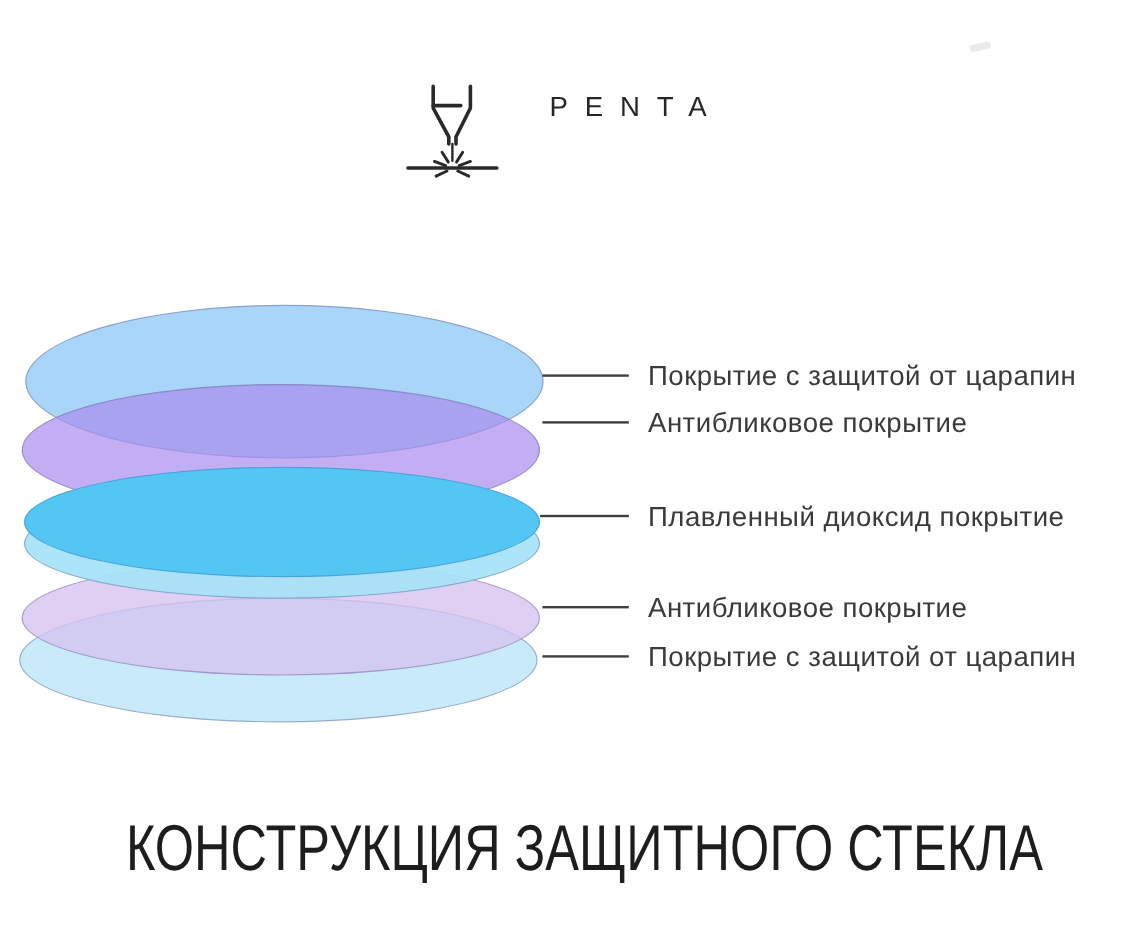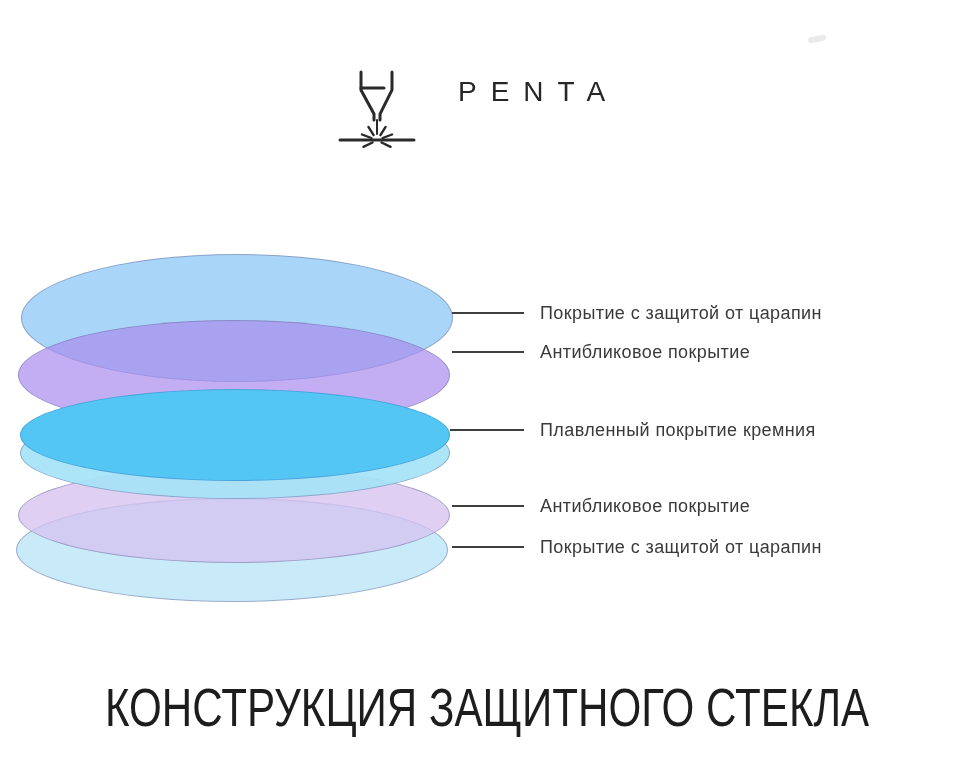--- a/index.html
+++ b/index.html
@@ -4,21 +4,21 @@
 <style>
   html,body { margin:0; padding:0; background:#ffffff; }
   .page {
     position:relative; width:954px; height:775px; background:#ffffff;
     overflow:hidden; font-family:"Liberation Sans", sans-serif;
   }
 
   
   .logo-icon { position:absolute; left:336px; top:64px; width:80px; height:90px; }
   .logo-line { position:absolute; white-space:nowrap; color:#262626;
-               font-size:28px; font-weight:400; letter-spacing:14px; }
+               font-size:23px; font-weight:400; letter-spacing:14px; }
   .logo-line-1 { left:458px; top:76px; }
   .logo-line-2 { left:432px; top:111px; }
 
   
   .smudge { position:absolute; left:808px; top:36px; width:18px; height:6px;
             background:#d9d9d9; border-radius:3px; transform:rotate(-12deg); opacity:.55; }
 
   
   .ellipse { position:absolute; border-radius:50%;
              border:1px solid rgba(105,110,160,0.5); box-sizing:border-box; }
@@ -32,21 +32,21 @@
 
   
   .leader { position:absolute; height:2px; background:#3f3f3f; }
   .leader-1 { left:452px; top:312px; width:72px; }
   .leader-2 { left:452px; top:351px; width:72px; }
   .leader-3 { left:450px; top:429px; width:74px; }
   .leader-4 { left:452px; top:505px; width:72px; }
   .leader-5 { left:452px; top:546px; width:72px; }
 
   
-  .layer-label { position:absolute; left:540px; font-size:18px; line-height:28px;
+  .layer-label { position:absolute; left:540px; font-size:23px; line-height:28px;
                  color:#3a3a3a; letter-spacing:0.4px; white-space:nowrap; }
   .label-1 { top:299px; }
   .label-2 { top:338px; }
   .label-3 { top:416px; }
   .label-4 { top:492px; }
   .label-5 { top:533px; }
 
   
   .main-title { position:absolute; left:0; top:676px; width:954px;
                 text-align:center; font-size:54px; font-weight:400; color:#1d1d1d;
@@ -87,19 +87,19 @@
   <div class="ellipse e-silica-top" style="background-color: rgb(84, 198, 244);"></div>
 
   <div class="leader leader-1"></div>
   <div class="leader leader-2"></div>
   <div class="leader leader-3"></div>
   <div class="leader leader-4"></div>
   <div class="leader leader-5"></div>
 
   <div class="layer-label label-1">Покрытие с защитой от царапин</div>
   <div class="layer-label label-2">Антибликовое покрытие</div>
-  <div class="layer-label label-3">Плавленный покрытие кремния</div>
+  <div class="layer-label label-3">Плавленный диоксид покрытие</div>
   <div class="layer-label label-4">Антибликовое покрытие</div>
   <div class="layer-label label-5">Покрытие с защитой от царапин</div>
 
   <div class="main-title">КОНСТРУКЦИЯ ЗАЩИТНОГО СТЕКЛА</div>
 
 </div>
 
 </body></html>

